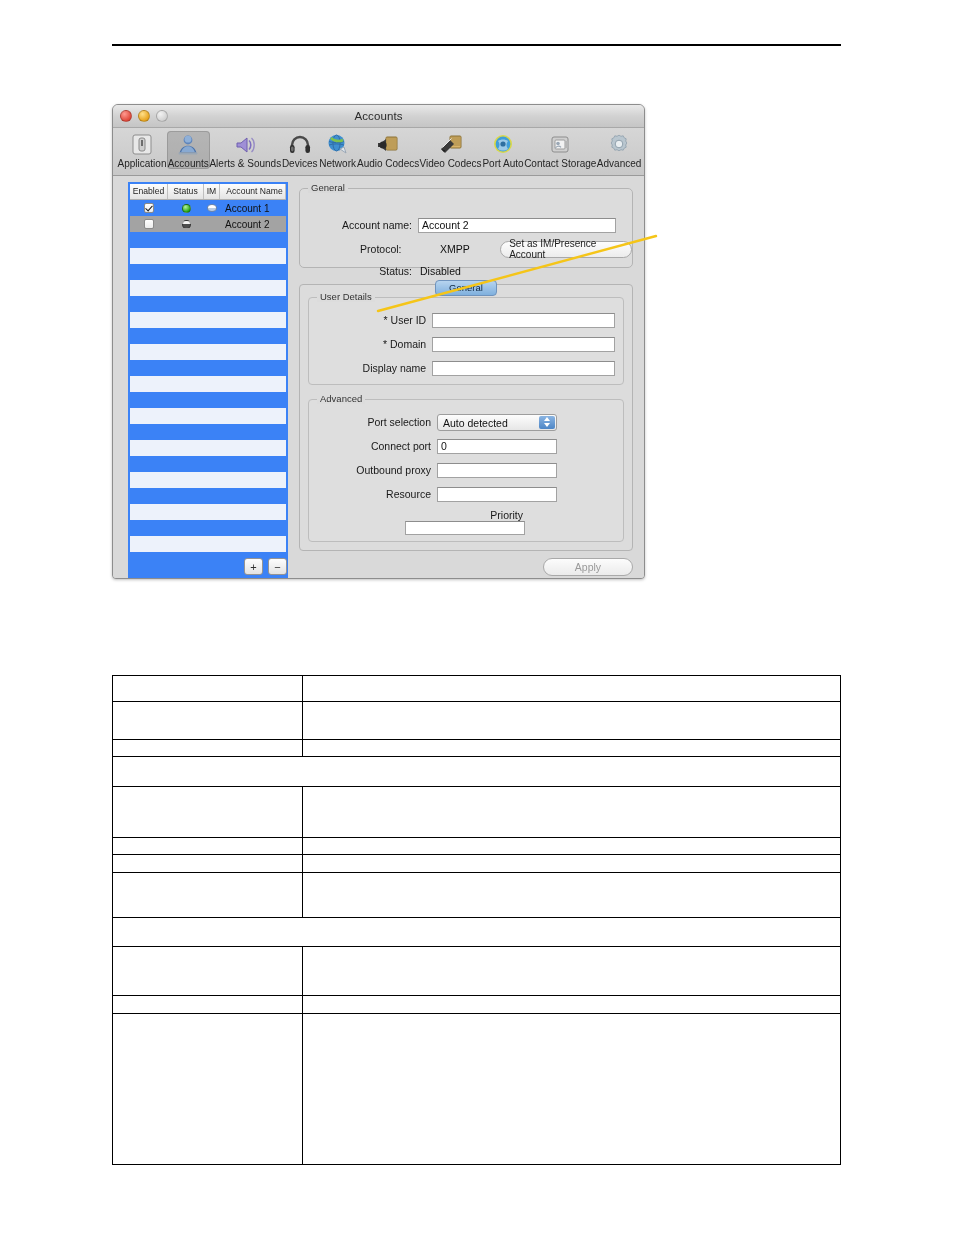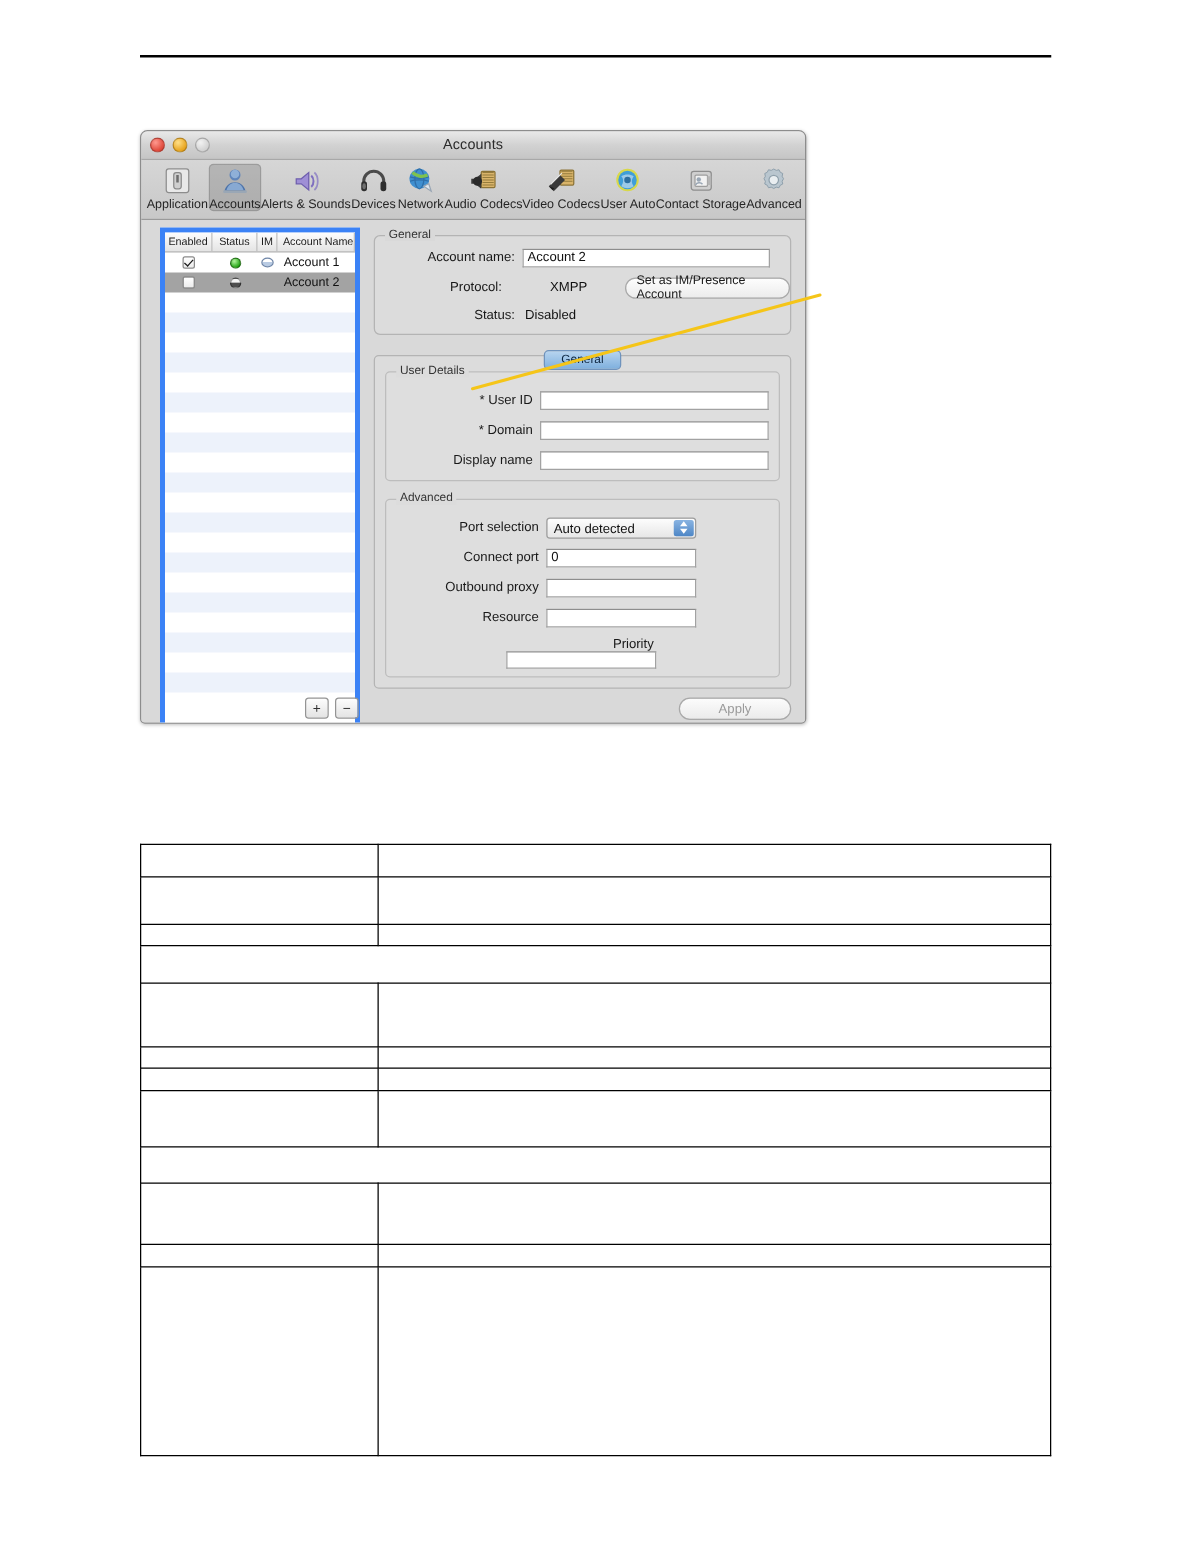--- a/index.html
+++ b/index.html
@@ -118,22 +118,22 @@
     padding: 0;
   }
 
   
   .acct-list {
     position: absolute;
     left: 15px;
     top: 6px;
     width: 160px;
     height: 417px;
-    background: #ffffff;
-    border: 4px solid #3b82f6;
+    background: #3b82f6;
+    border: 2px solid #3b82f6;
     box-sizing: border-box;
     overflow: hidden;
   }
   .acct-head {
     display: flex;
     height: 15px;
     background: linear-gradient(to bottom, #fdfdfd, #e4e4e4);
     border-bottom: 1px solid #b0b0b0;
     font-size: 8.6px;
     color: #1d1d1d;
@@ -510,21 +510,21 @@
 
     <div class="tool-item">
       <span class="tool-icon">
         <svg width="26" height="26" viewBox="0 0 26 26">
           <circle cx="13" cy="12" r="9" fill="#d8d84a"></circle>
           <circle cx="13" cy="12" r="7.4" fill="#3f9ed8"></circle>
           <path d="M8 9c3-2 7-2 10 0-2 3-2 5 0 8-3 2-7 2-10 0 2-3 2-6 0-8z" fill="#e9eef4" opacity=".55"></path>
           <circle cx="13" cy="12" r="2.6" fill="#2e6fa0"></circle>
         </svg>
       </span>
-      <span class="tool-label">User Auto</span>
+      <span class="tool-label">Port Auto</span>
     </div>
 
     <div class="tool-item">
       <span class="tool-icon">
         <svg width="26" height="26" viewBox="0 0 26 26">
           <rect x="5" y="5" width="16" height="15" rx="2" fill="#cfcfcf" stroke="#8d8d8d"></rect>
           <rect x="8" y="8" width="10" height="9" rx="1" fill="#f2f2f2" stroke="#9d9d9d"></rect>
           <circle cx="11" cy="11.5" r="1.8" fill="#9aa7b5"></circle>
           <path d="M8.5 16c.8-2 4-2.6 5.5-.6" stroke="#9aa7b5" stroke-width="1.1" fill="none"></path>
           <rect x="18" y="9" width="3" height="7" fill="#b5b5b5"></rect>
@@ -610,21 +610,21 @@
       <div class="sq-btn">−</div>
     </div>
 
     <div class="apply-btn">Apply</div>
 
     <div class="right-pane">
 
       <div class="groupbox gen-box">
         <span class="group-title">General</span>
 
-        <div class="form-row" style="margin-top:8px;">
+        <div class="form-row" style="margin-top:27px;">
           <span class="form-label" style="width:112px;">Account name:</span>
           <input class="txtfield" style="width: 198px; margin-left: 6px;" value="Account 2">
         </div>
 
         <div class="form-row" style="margin-top:6px;">
           <span class="form-label" style="width:112px;">Protocol:</span>
           <span class="static-val" style="margin-left:8px;width:100px;text-align:center;">XMPP</span>
           <span class="pill-btn">Set as IM/Presence Account</span>
         </div>
 

